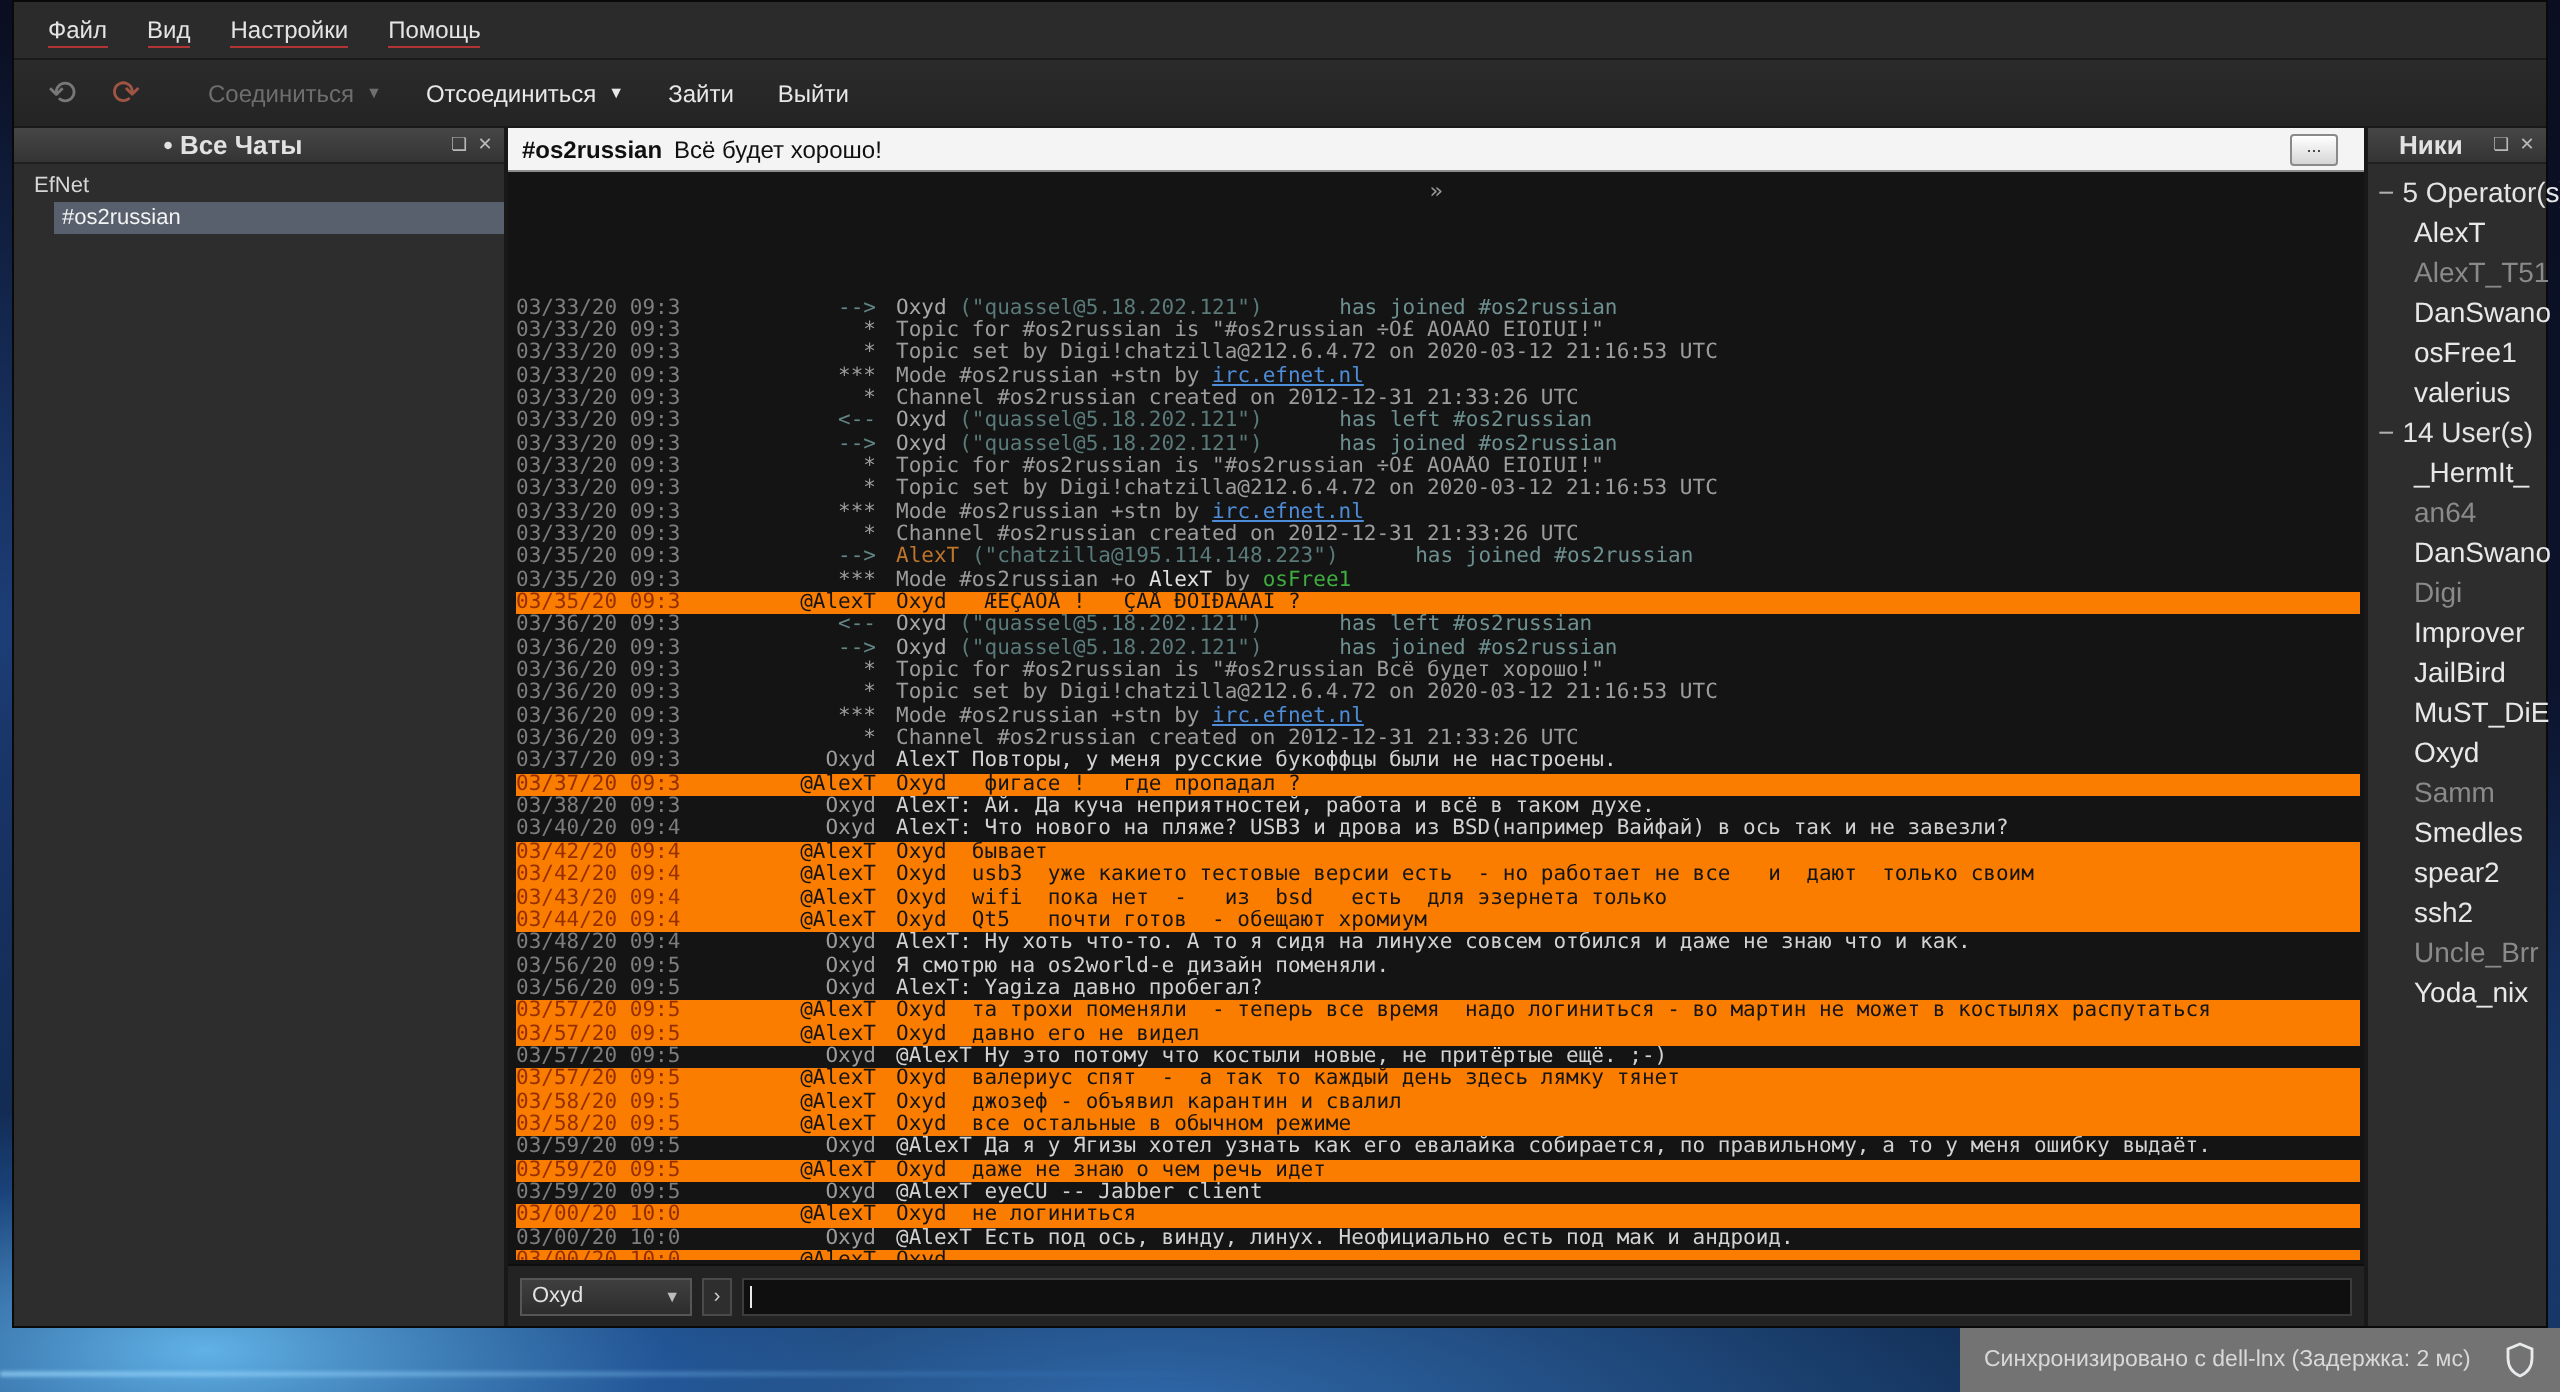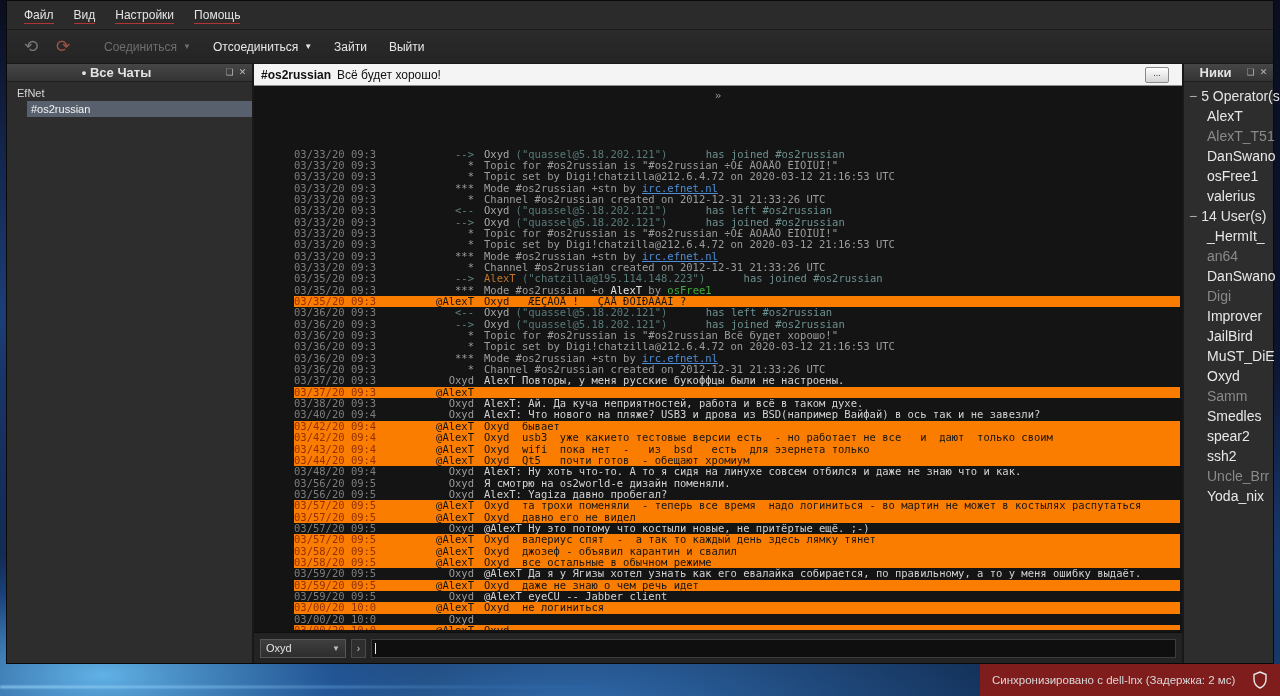--- a/index.html
+++ b/index.html
@@ -54,41 +54,41 @@
 
   
   .center{flex:1;display:flex;flex-direction:column;min-width:0;background:#141414;}
   .topicbar{height:21px;background:#f4f4f4;border-bottom:1px solid #8c8c8c;display:flex;align-items:center;padding:0 7px;font-size:12px;color:#101010;position:relative;flex:none;}
   .topic-channel{font-weight:bold;margin-right:6px;}
   .more-btn{position:absolute;right:13px;top:3px;width:22px;height:14px;background:linear-gradient(#ffffff,#d5d5d5);border:1px solid #8a8a8a;border-radius:2px;font-size:9px;color:#333;text-align:center;line-height:11px;}
 
   .chatview{flex:1;position:relative;display:flex;flex-direction:column;justify-content:flex-end;overflow:hidden;
     font-family:"DejaVu Sans Mono",monospace;font-size:10.5px;padding:0 2px 2px 4px;}
   .marker{position:absolute;top:3px;left:50%;transform:translateX(-50%);color:#999;font-size:11px;}
-  .line{display:flex;line-height:11.35px;white-space:pre;margin-left:36px;}
+  .line{display:flex;line-height:11.35px;white-space:pre;}
   .line .t{width:84px;flex:none;color:#7d7d7d;}
   .line .c2{width:96px;flex:none;text-align:right;padding-right:10px;overflow:hidden;}
   .line .m{flex:1;min-width:0;overflow:hidden;}
   .line.hl{background:#fa7d00;}
   .line.hl .t{color:#952f00;}
   .line.cut{height:5px;overflow:hidden;flex:none;}
   .c-arr{color:#628585;} .c-nick{color:#a8a8a8;} .c-host{color:#5a7a7a;} .c-join{color:#6e9090;padding-left:32px;}
   .c-grey{color:#9c9c9c;} .c-link{color:#4e8cd8;text-decoration:underline;}
   .c-green{color:#3fae3f;} .c-orange{color:#c0762a;} .c-white{color:#e0e0e0;}
   .c-sender{color:#9c9c9c;} .c-msg{color:#d2d2d2;} .c-hl{color:#141414;}
 
   .inputbar{height:30px;background:#232323;border-top:1px solid #0e0e0e;display:flex;align-items:center;padding:0 6px;gap:5px;flex:none;}
   .nick-combo{width:86px;height:19px;box-sizing:border-box;background:linear-gradient(#3f3f3f,#2d2d2d);border:1px solid #565656;color:#e2e2e2;font-size:11px;display:flex;align-items:center;padding:0 5px;}
   .nick-combo .arr{margin-left:auto;font-size:8px;color:#bdbdbd;}
   .send-btn{width:15px;height:19px;box-sizing:border-box;background:#2e2e2e;border:1px solid #4a4a4a;color:#cfcfcf;font-size:10px;text-align:center;line-height:17px;}
   .msg-input{flex:1;height:19px;box-sizing:border-box;background:#0f0f0f;border:1px solid #3c3c3c;position:relative;}
   .caret{position:absolute;left:3px;top:3px;width:1px;height:11px;background:#eaeaea;}
 
   
-  .statusbar{position:absolute;right:0;bottom:0;width:300px;height:32px;box-sizing:border-box;background:#7f1d1d;
+  .statusbar{position:absolute;right:0;bottom:0;width:300px;height:32px;box-sizing:border-box;background:#737373;
     display:flex;align-items:center;padding:0 12px;color:#d8d8d8;font-size:11.5px;}
   .statusbar .shield{margin-left:auto;display:flex;align-items:center;}
 </style>
 </head>
 <body>
 
 <div class="glowline"></div>
 
 <div class="window">
 
@@ -158,41 +158,41 @@
             <div class="line"><span class="t">03/35/20 09:3</span><span class="c2"><span class="c-arr">--&gt;</span></span><span class="m"><span class="c-orange">AlexT </span><span class="c-host">("chatzilla@195.114.148.223") </span><span class="c-join">has joined #os2russian</span></span></div>
             <div class="line"><span class="t">03/35/20 09:3</span><span class="c2"><span class="c-grey">***</span></span><span class="m"><span class="c-grey">Mode #os2russian +o </span><span class="c-white">AlexT</span><span class="c-grey"> by </span><span class="c-green">osFree1</span></span></div>
             <div class="line hl"><span class="t">03/35/20 09:3</span><span class="c2"><span class="c-hl">@AlexT</span></span><span class="m"><span class="c-hl">Oxyd   ÆÉÇÁÓÅ !   ÇÄÅ ÐÒÏÐÁÄÁÌ ?</span></span></div>
             <div class="line"><span class="t">03/36/20 09:3</span><span class="c2"><span class="c-arr">&lt;--</span></span><span class="m"><span class="c-nick">Oxyd </span><span class="c-host">("quassel@5.18.202.121") </span><span class="c-join">has left #os2russian</span></span></div>
             <div class="line"><span class="t">03/36/20 09:3</span><span class="c2"><span class="c-arr">--&gt;</span></span><span class="m"><span class="c-nick">Oxyd </span><span class="c-host">("quassel@5.18.202.121") </span><span class="c-join">has joined #os2russian</span></span></div>
             <div class="line"><span class="t">03/36/20 09:3</span><span class="c2"><span class="c-grey">*</span></span><span class="m"><span class="c-grey">Topic for #os2russian is "#os2russian Всё будет хорошо!"</span></span></div>
             <div class="line"><span class="t">03/36/20 09:3</span><span class="c2"><span class="c-grey">*</span></span><span class="m"><span class="c-grey">Topic set by Digi!chatzilla@212.6.4.72 on 2020-03-12 21:16:53 UTC</span></span></div>
             <div class="line"><span class="t">03/36/20 09:3</span><span class="c2"><span class="c-grey">***</span></span><span class="m"><span class="c-grey">Mode #os2russian +stn by </span><span class="c-link">irc.efnet.nl</span></span></div>
             <div class="line"><span class="t">03/36/20 09:3</span><span class="c2"><span class="c-grey">*</span></span><span class="m"><span class="c-grey">Channel #os2russian created on 2012-12-31 21:33:26 UTC</span></span></div>
             <div class="line"><span class="t">03/37/20 09:3</span><span class="c2"><span class="c-sender">Oxyd</span></span><span class="m"><span class="c-msg">AlexT Повторы, у меня русские букоффцы были не настроены.</span></span></div>
-            <div class="line hl"><span class="t">03/37/20 09:3</span><span class="c2"><span class="c-hl">@AlexT</span></span></div>
+            <div class="line hl"><span class="t">03/37/20 09:3</span><span class="c2"><span class="c-hl">@AlexT</span></span><span class="m"><span class="c-hl">Oxyd   фигасе !   где пропадал ?</span></span></div>
             <div class="line"><span class="t">03/38/20 09:3</span><span class="c2"><span class="c-sender">Oxyd</span></span><span class="m"><span class="c-msg">AlexT: Ай. Да куча неприятностей, работа и всё в таком духе.</span></span></div>
             <div class="line"><span class="t">03/40/20 09:4</span><span class="c2"><span class="c-sender">Oxyd</span></span><span class="m"><span class="c-msg">AlexT: Что нового на пляже? USB3 и дрова из BSD(например Вайфай) в ось так и не завезли?</span></span></div>
             <div class="line hl"><span class="t">03/42/20 09:4</span><span class="c2"><span class="c-hl">@AlexT</span></span><span class="m"><span class="c-hl">Oxyd  бывает</span></span></div>
             <div class="line hl"><span class="t">03/42/20 09:4</span><span class="c2"><span class="c-hl">@AlexT</span></span><span class="m"><span class="c-hl">Oxyd  usb3  уже какието тестовые версии есть  - но работает не все   и  дают  только своим</span></span></div>
             <div class="line hl"><span class="t">03/43/20 09:4</span><span class="c2"><span class="c-hl">@AlexT</span></span><span class="m"><span class="c-hl">Oxyd  wifi  пока нет  -   из  bsd   есть  для эзернета только</span></span></div>
             <div class="line hl"><span class="t">03/44/20 09:4</span><span class="c2"><span class="c-hl">@AlexT</span></span><span class="m"><span class="c-hl">Oxyd  Qt5   почти готов  - обещают хромиум</span></span></div>
             <div class="line"><span class="t">03/48/20 09:4</span><span class="c2"><span class="c-sender">Oxyd</span></span><span class="m"><span class="c-msg">AlexT: Ну хоть что-то. А то я сидя на линухе совсем отбился и даже не знаю что и как.</span></span></div>
             <div class="line"><span class="t">03/56/20 09:5</span><span class="c2"><span class="c-sender">Oxyd</span></span><span class="m"><span class="c-msg">Я смотрю на os2world-е дизайн поменяли.</span></span></div>
             <div class="line"><span class="t">03/56/20 09:5</span><span class="c2"><span class="c-sender">Oxyd</span></span><span class="m"><span class="c-msg">AlexT: Yagiza давно пробегал?</span></span></div>
             <div class="line hl"><span class="t">03/57/20 09:5</span><span class="c2"><span class="c-hl">@AlexT</span></span><span class="m"><span class="c-hl">Oxyd  та трохи поменяли  - теперь все время  надо логиниться - во мартин не может в костылях распутаться</span></span></div>
             <div class="line hl"><span class="t">03/57/20 09:5</span><span class="c2"><span class="c-hl">@AlexT</span></span><span class="m"><span class="c-hl">Oxyd  давно его не видел</span></span></div>
             <div class="line"><span class="t">03/57/20 09:5</span><span class="c2"><span class="c-sender">Oxyd</span></span><span class="m"><span class="c-msg">@AlexT Ну это потому что костыли новые, не притёртые ещё. ;-)</span></span></div>
             <div class="line hl"><span class="t">03/57/20 09:5</span><span class="c2"><span class="c-hl">@AlexT</span></span><span class="m"><span class="c-hl">Oxyd  валериус спят  -  а так то каждый день здесь лямку тянет</span></span></div>
             <div class="line hl"><span class="t">03/58/20 09:5</span><span class="c2"><span class="c-hl">@AlexT</span></span><span class="m"><span class="c-hl">Oxyd  джозеф - объявил карантин и свалил</span></span></div>
             <div class="line hl"><span class="t">03/58/20 09:5</span><span class="c2"><span class="c-hl">@AlexT</span></span><span class="m"><span class="c-hl">Oxyd  все остальные в обычном режиме</span></span></div>
             <div class="line"><span class="t">03/59/20 09:5</span><span class="c2"><span class="c-sender">Oxyd</span></span><span class="m"><span class="c-msg">@AlexT Да я у Ягизы хотел узнать как его евалайка собирается, по правильному, а то у меня ошибку выдаёт.</span></span></div>
             <div class="line hl"><span class="t">03/59/20 09:5</span><span class="c2"><span class="c-hl">@AlexT</span></span><span class="m"><span class="c-hl">Oxyd  даже не знаю о чем речь идет</span></span></div>
             <div class="line"><span class="t">03/59/20 09:5</span><span class="c2"><span class="c-sender">Oxyd</span></span><span class="m"><span class="c-msg">@AlexT eyeCU -- Jabber client</span></span></div>
             <div class="line hl"><span class="t">03/00/20 10:0</span><span class="c2"><span class="c-hl">@AlexT</span></span><span class="m"><span class="c-hl">Oxyd  не логиниться</span></span></div>
-            <div class="line"><span class="t">03/00/20 10:0</span><span class="c2"><span class="c-sender">Oxyd</span></span></div>
+            <div class="line"><span class="t">03/00/20 10:0</span><span class="c2"><span class="c-sender">Oxyd</span></span><span class="m"><span class="c-msg">@AlexT Есть под ось, винду, линух. Неофициально есть под мак и андроид.</span></span></div>
             <div class="line hl cut"><span class="t">03/00/20 10:0</span><span class="c2"><span class="c-hl">@AlexT</span></span><span class="m"><span class="c-hl">Oxyd</span></span></div>
           </div>
       </div>
       <div class="inputbar">
         <div class="nick-combo">
           <span>Oxyd</span>
           <span class="arr">▼</span>
         </div>
         <div class="send-btn">›</div>
         <div class="msg-input">

